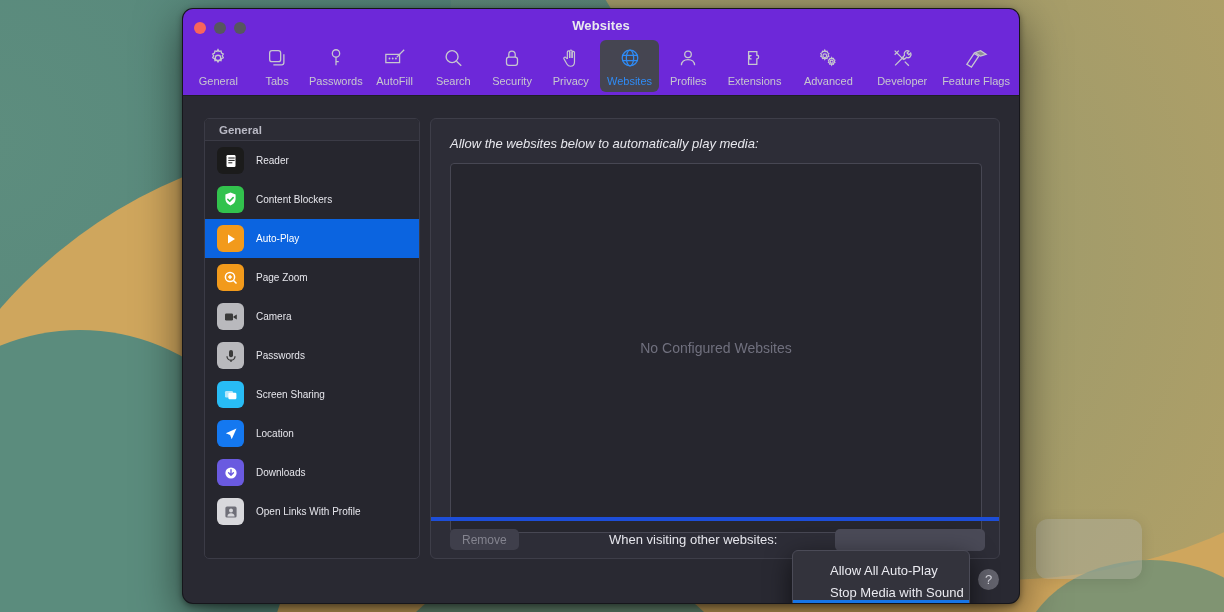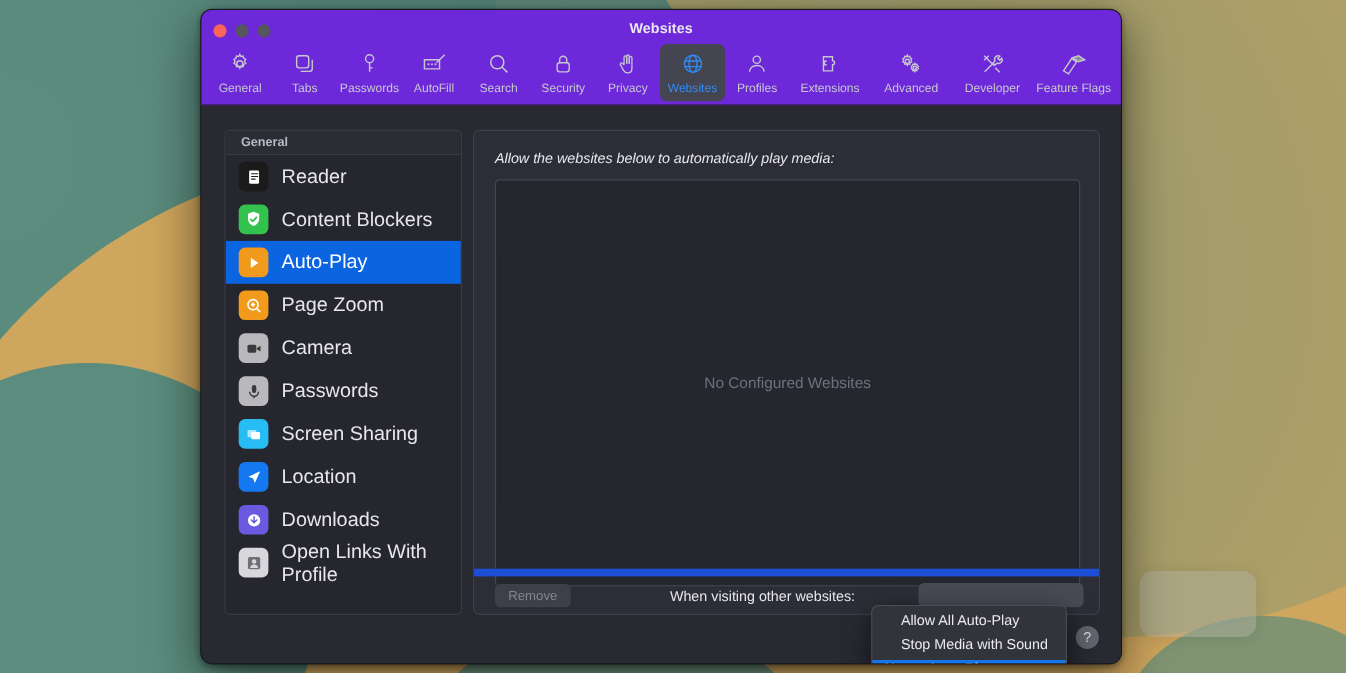--- a/index.html
+++ b/index.html
@@ -103,21 +103,21 @@
     overflow:hidden;
   }
   #sidebar-header {
     height:22px; line-height:22px; padding-left:14px;
     font-size:11.5px; font-weight:bold; color:#b9b9c4;
     background:#2c2c35; border-bottom:1px solid #3b3b46;
   }
   #sidebar-list { height:418px; overflow:hidden; }
   .sb-row {
     height:39px; display:flex; align-items:center; gap:12px; padding-left:12px;
-    color:#e6e6ec; font-size:18px; cursor:default;
+    color:#e6e6ec; font-size:10px; cursor:default;
   }
   .sb-row.sel { background:#0b64e0; color:#fff; }
   .sb-ico {
     width:27px; height:27px; border-radius:6px; flex:0 0 27px;
     display:flex; align-items:center; justify-content:center;
     overflow:hidden;
   }
 
   
   #pane {
@@ -128,21 +128,21 @@
     color:#e8e8ee; font-size:13px; padding:17px 0 0 19px;font-style:italic;
   }
   #listbox {
     position:absolute; left:19px; top:44px; width:532px; height:370px;
     background:#26262e; border:1px solid #474753; border-radius:4px;
     display:flex; align-items:center; justify-content:center;
   }
   #empty-text { color:#70707e; font-size:14px; }
   #pane-footer {
     position:absolute; left:0; right:0; bottom:0; height:41px;
-    border-top:7px solid #1d4ed8;
+    border-top:4px solid #1d4ed8;
     display:flex; align-items:center;
   }
   #remove-btn {
     margin-left:19px; height:21px; padding:0 12px; border-radius:5px;
     background:#3f3f4b; color:#84848f; font-size:12px;
     display:flex; align-items:center; cursor:default;
   }
   #visit-label {
     position:absolute; left:178px; color:#e6e6ec; font-size:13px; white-space:nowrap;
   }
@@ -161,22 +161,22 @@
   }
 
   
   #popup {
     position:absolute; left:609px; top:454px; width:178px;
     background:#33333c; border:1px solid #4b4b57; border-radius:6px;
     padding:5px 0; box-shadow:0 8px 26px rgba(0,0,0,.6);
     z-index:50;
   }
   .menu-row {
-    height:22px; display:flex; align-items:flex-start;
-    font-size:13px; color:#eaeaf0; padding-left:11px; cursor:default;
+    height:22px; display:flex; align-items:flex-end;
+    font-size:13px; color:#eaeaf0; padding-left:22px; cursor:default;
   }
   .menu-row .chk { width:15px; font-size:12px; color:#fff; }
   .menu-row.sel { background:#1675e8; color:#fff; font-weight:bold; }
   .menu-row.sel .label { font-weight:bold; }
 </style>
 </head>
 <body>
 
 <div id="wallpaper">
   <div class="wp-shape wp-teal-big"></div>

